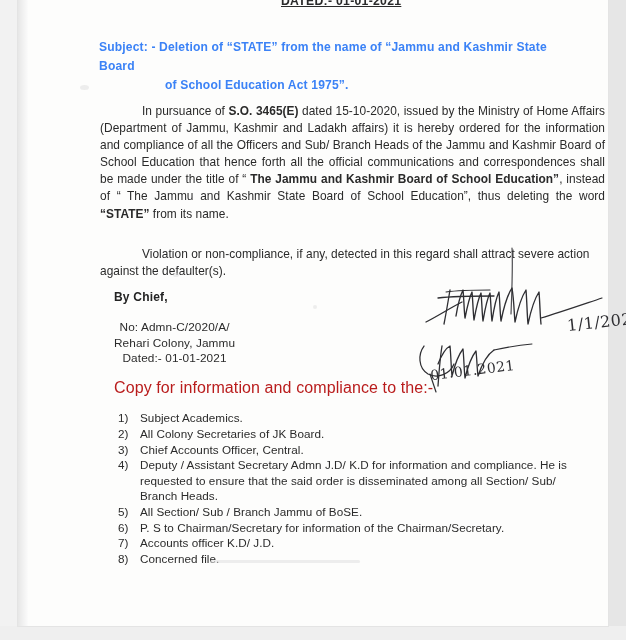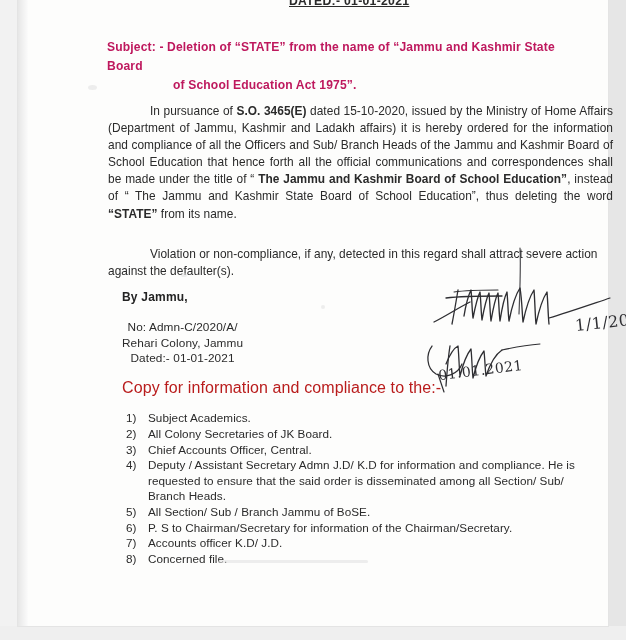--- a/index.html
+++ b/index.html
@@ -53,21 +53,21 @@
     left: 0;
     top: 626px;
     width: 626px;
     height: 14px;
     background: #efefef;
   }
 
   
   .doc {
     position: absolute;
-    left: 8px; top: 0;
+    left: 0; top: 0;
     width: 590px;
     height: 626px;
     color: #262626;
   }
 
   
   #dated {
     position: absolute;
     left: 263px;
     top: -6px;
@@ -82,21 +82,21 @@
   
   #subject {
     position: absolute;
     left: 81px;
     top: 38px;
     width: 460px;
     font-size: 12.1px;
     line-height: 19px;
     font-weight: bold;
     letter-spacing: .15px;
-    color: #be185d;
+    color: #3b82f6;
   }
   #subject .l2 { display: block; padding-left: 66px; }
 
   
   #body-para {
     position: absolute;
     left: 82px;
     top: 103px;
     width: 505px;
     font-size: 11.9px;
@@ -244,21 +244,21 @@
 
       <div id="subject">
         <span>Subject: - Deletion of “STATE” from the name of “Jammu and Kashmir State Board</span>
         <span class="l2">of School Education Act 1975”.</span>
       </div>
 
       <div id="body-para"><span class="indent"></span><span>In pursuance of <b>S.O. 3465(E)</b> dated 15-10-2020, issued by the Ministry of Home Affairs (Department of Jammu, Kashmir and Ladakh affairs)  it is hereby ordered for the information and compliance of all the Officers and Sub/ Branch Heads of the Jammu and Kashmir Board of School Education that hence forth all the official communications and correspondences shall be made under the title of “ <b>The Jammu and Kashmir Board of School Education”</b>, instead of “ The Jammu and Kashmir State Board of School Education”, thus deleting the word <b>“STATE”</b> from its name.</span></div>
 
       <div id="violation"><span class="indent"></span><span>Violation or non-compliance, if any, detected in this regard shall attract severe action against the defaulter(s).</span></div>
 
-      <div id="byorder">By Jammu,</div>
+      <div id="byorder">By Chief,</div>
 
       <div id="refblock">
         <div>No: Admn-C/2020/A/</div>
         <div>Rehari Colony, Jammu</div>
         <div>Dated:- 01-01-2021</div>
       </div>
 
 
       <svg id="sig-svg" class="ink" width="200" height="150" viewBox="0 0 200 150">
         <g fill="none" stroke="#2e2e32" stroke-linecap="round" stroke-linejoin="round">

